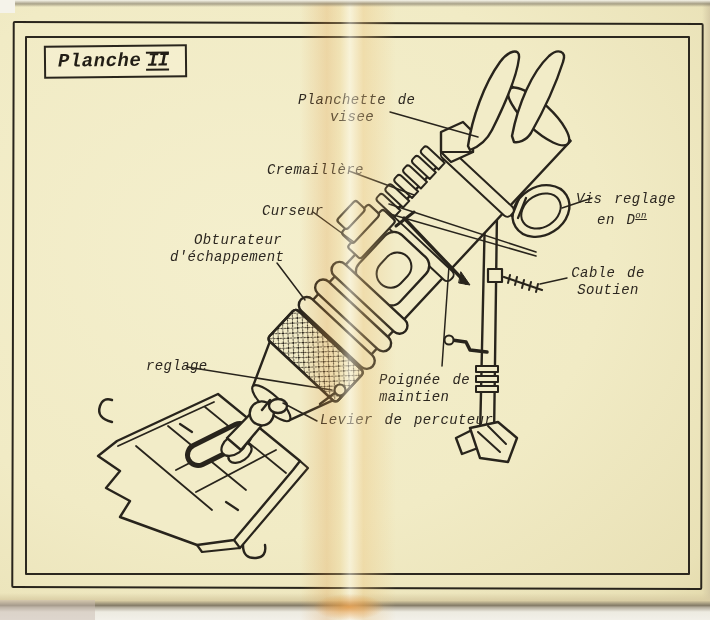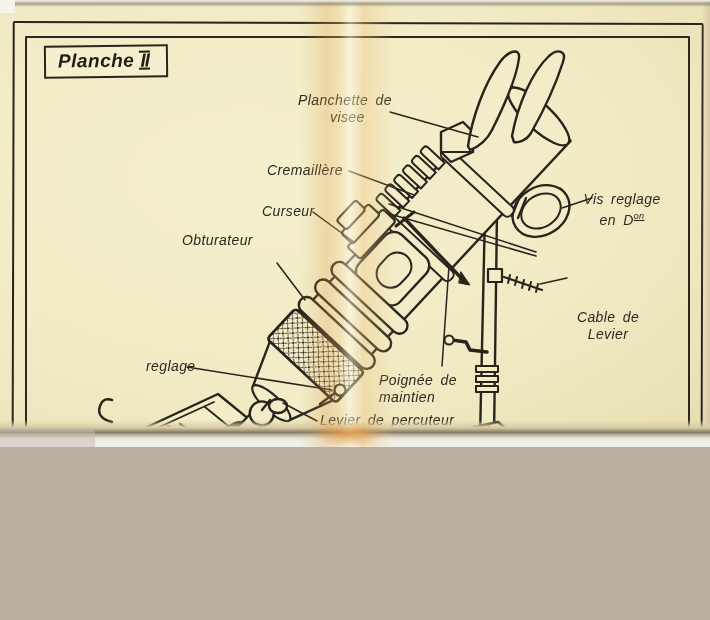--- a/index.html
+++ b/index.html
@@ -1,18 +1,18 @@
 <!DOCTYPE html>
 <html><head>
 <meta charset="utf-8">
 <style>
   html,body{margin:0;padding:0;background:#b9b0a0;}
-  .page{position:relative;width:710px;height:447px;overflow:hidden;
+  .page{position:relative;width:710px;height:620px;overflow:hidden;
         background:radial-gradient(ellipse at 35% 40%, #f4efcd 0%, #f1ebc5 55%, #e9e1b6 90%, #e2d8aa 100%);
-        font-family:Liberation Sans, sans-serif;}
+        font-family:Liberation Mono, monospace;}
   
   .crease{position:absolute;left:300px;top:0;width:96px;height:620px;pointer-events:none;z-index:40;
         background:linear-gradient(90deg, rgba(224,160,84,0) 0%, rgba(222,156,74,0.28) 28%,
           rgba(238,206,140,0.30) 42%, rgba(253,248,230,0.55) 52%, rgba(236,196,126,0.38) 66%,
           rgba(224,160,84,0) 100%);}
   .crease-bottom{position:absolute;left:314px;bottom:0;width:70px;height:26px;z-index:41;pointer-events:none;
         background:radial-gradient(ellipse at center, rgba(230,146,52,0.75) 0%, rgba(230,146,52,0) 72%);}
   .scan-top{position:absolute;top:0;left:0;width:710px;height:7px;z-index:42;pointer-events:none;
         background:linear-gradient(180deg, #f7f5ea 0%, rgba(110,102,87,0.55) 55%, rgba(110,102,87,0) 100%);}
   .corner-tl{position:absolute;top:0;left:0;width:15px;height:13px;background:#f5f3ea;z-index:43;pointer-events:none;}
@@ -36,24 +36,24 @@
   
   svg.drawing{position:absolute;left:0;top:0;z-index:5;}
   
   .lbl{position:absolute;z-index:20;font-style:italic;font-size:14px;line-height:17px;
        color:#2c2720;letter-spacing:0.4px;word-spacing:3px;white-space:nowrap;}
   #lbl-planchette{left:298px;top:92px;}
   #lbl-planchette .l2{margin-left:32px;}
   #lbl-cremaillere{left:267px;top:162px;}
   #lbl-curseur{left:262px;top:203px;}
   #lbl-obturateur{left:170px;top:232px;}
-  #lbl-obturateur .l1{margin-left:12px;}
+  #lbl-obturateur .l1{margin-left:24px;}
   #lbl-vis{left:576px;top:191px;width:92px;text-align:center;}
   .sup-u{font-size:9px;text-decoration:underline;text-align:right;}
-  #lbl-cable{left:566px;top:265px;width:84px;text-align:center;margin-top:44px;}
+  #lbl-cable{left:566px;top:265px;width:84px;text-align:center;}
   #lbl-niveau{left:146px;top:358px;}
   #lbl-poignee{left:379px;top:372px;}
   #lbl-levier{left:320px;top:412px;}
 </style>
 </head>
 <body>
 
 <div class="page">
 
   <div class="border-outer"></div>
@@ -198,28 +198,29 @@
   </svg>
 
   <div class="lbl" id="lbl-planchette">
     <div class="l1">Planchette de</div>
     <div class="l2">visee</div>
   </div>
   <div class="lbl" id="lbl-cremaillere">Cremaillère</div>
   <div class="lbl" id="lbl-curseur">Curseur</div>
   <div class="lbl" id="lbl-obturateur">
     <div class="l1">Obturateur</div>
+    <div class="l2">d'échappement</div>
   </div>
   <div class="lbl" id="lbl-vis">
     <div class="l1">Vis reglage</div>
     <div class="l2"><span>en D</span><sup class="sup-u">on</sup></div>
   </div>
   <div class="lbl" id="lbl-cable">
     <div class="l1">Cable de</div>
-    <div class="l2">Levier</div>
+    <div class="l2">Soutien</div>
   </div>
   <div class="lbl" id="lbl-niveau">reglage</div>
   <div class="lbl" id="lbl-poignee">
     <div class="l1">Poignée de</div>
     <div class="l2">maintien</div>
   </div>
   <div class="lbl" id="lbl-levier">Levier de percuteur</div>
 
   <div class="crease"></div>
   <div class="crease-bottom"></div>

